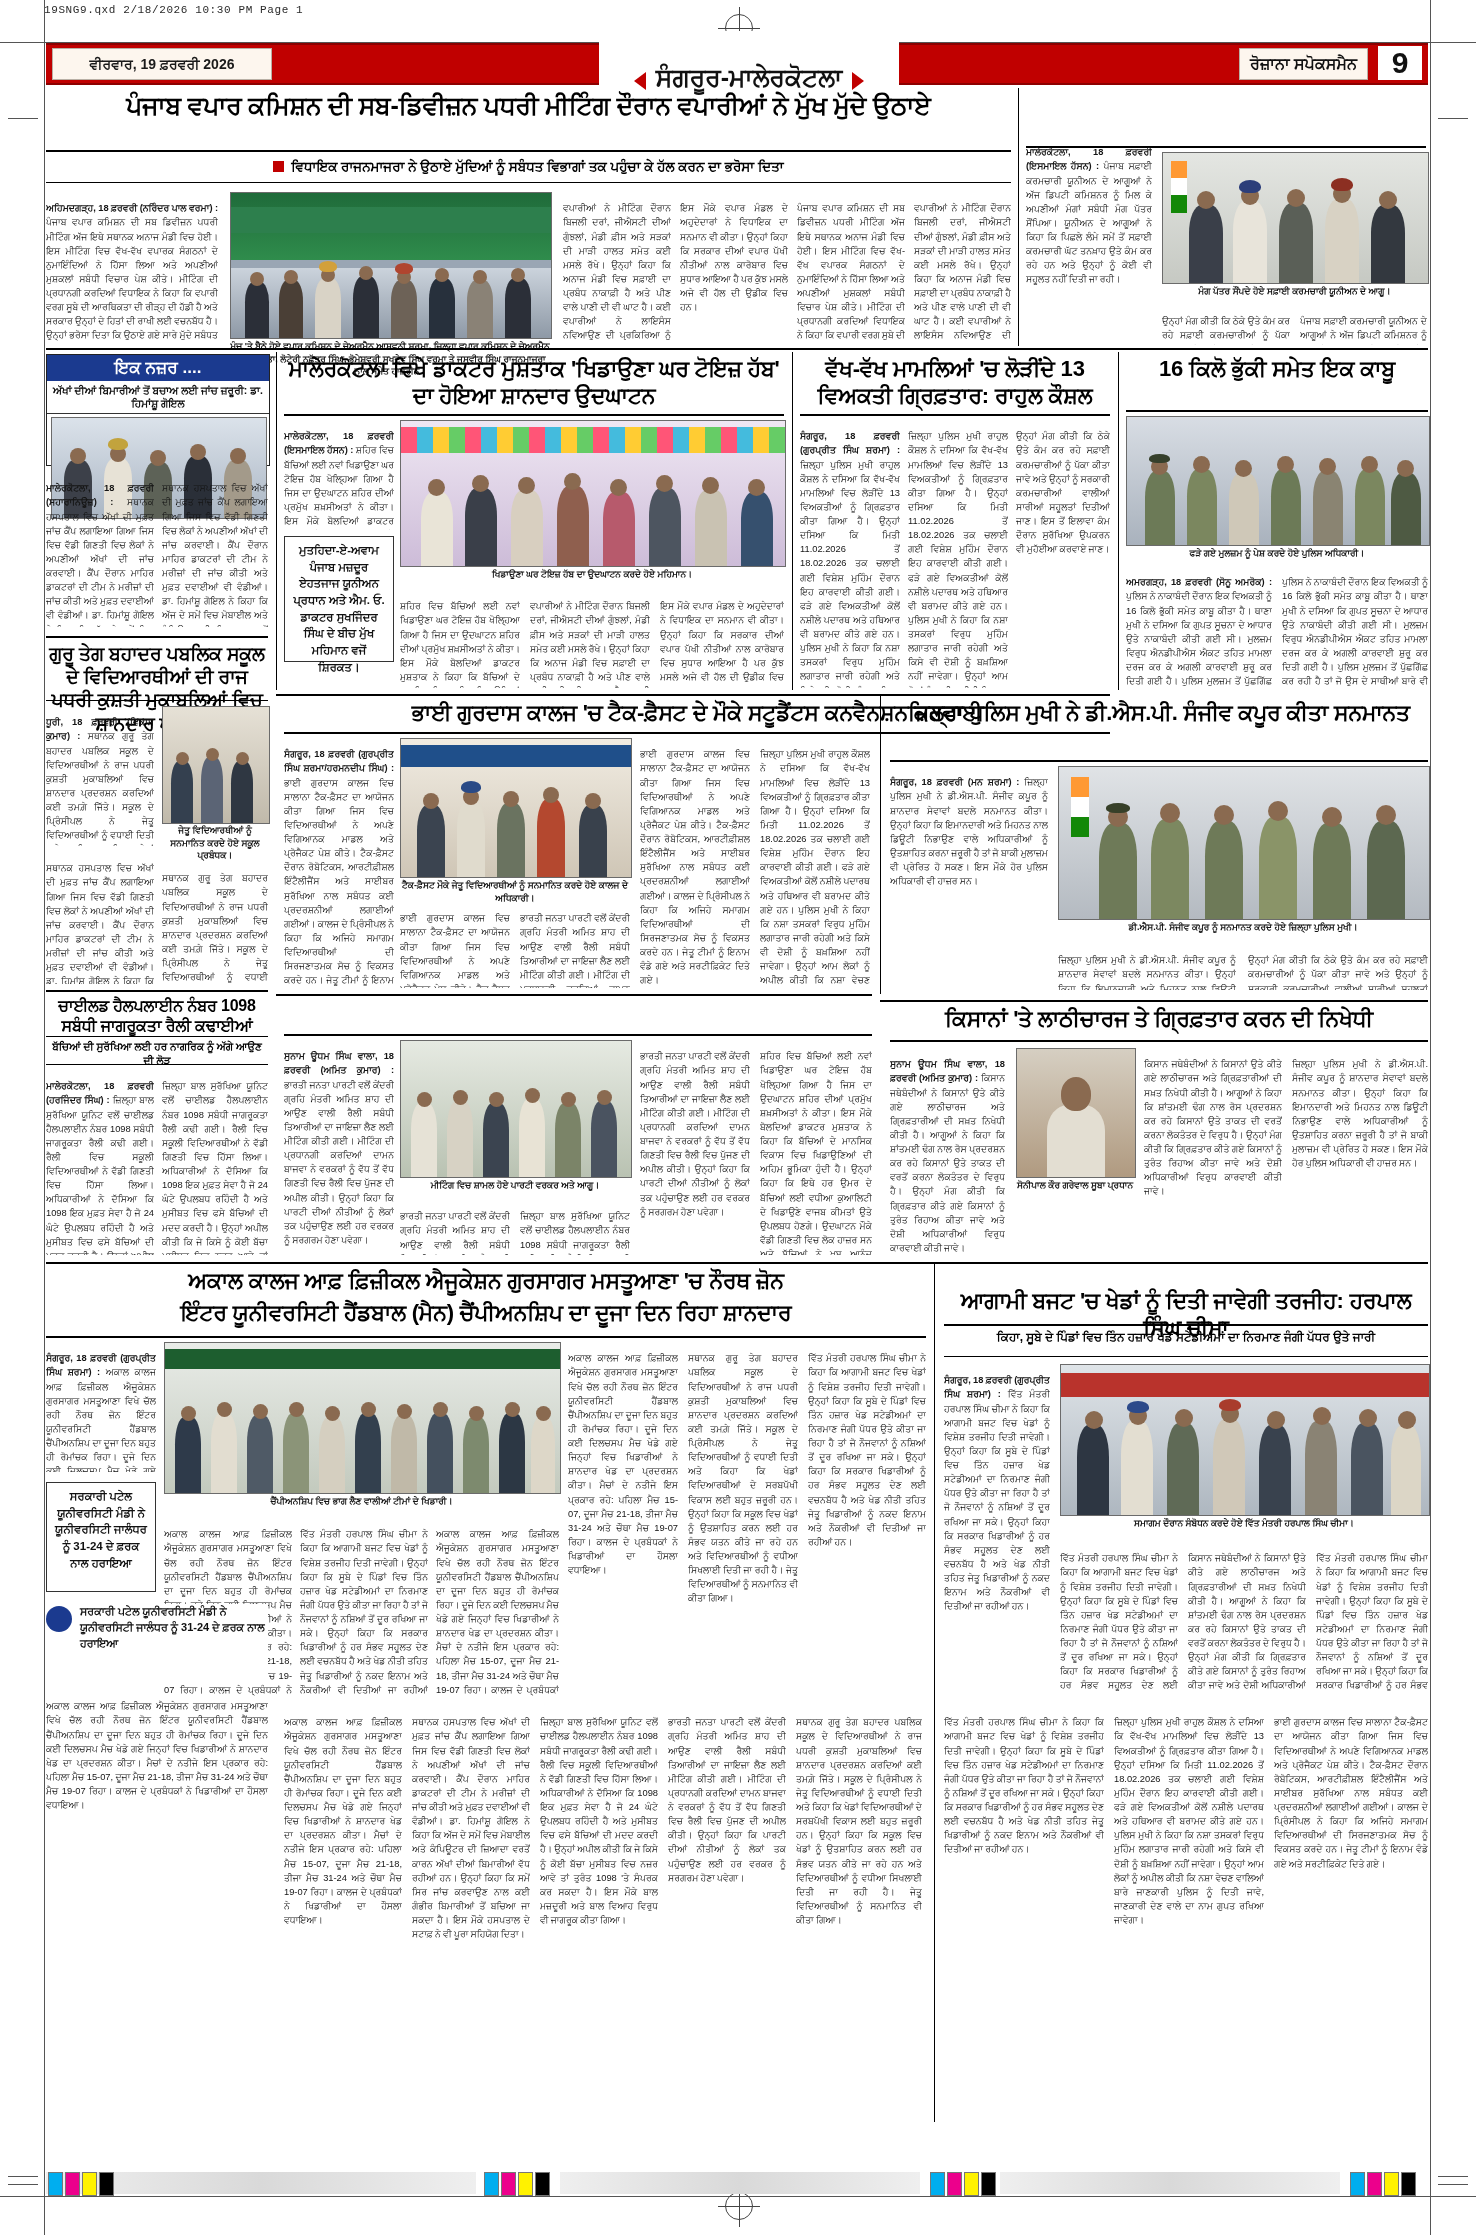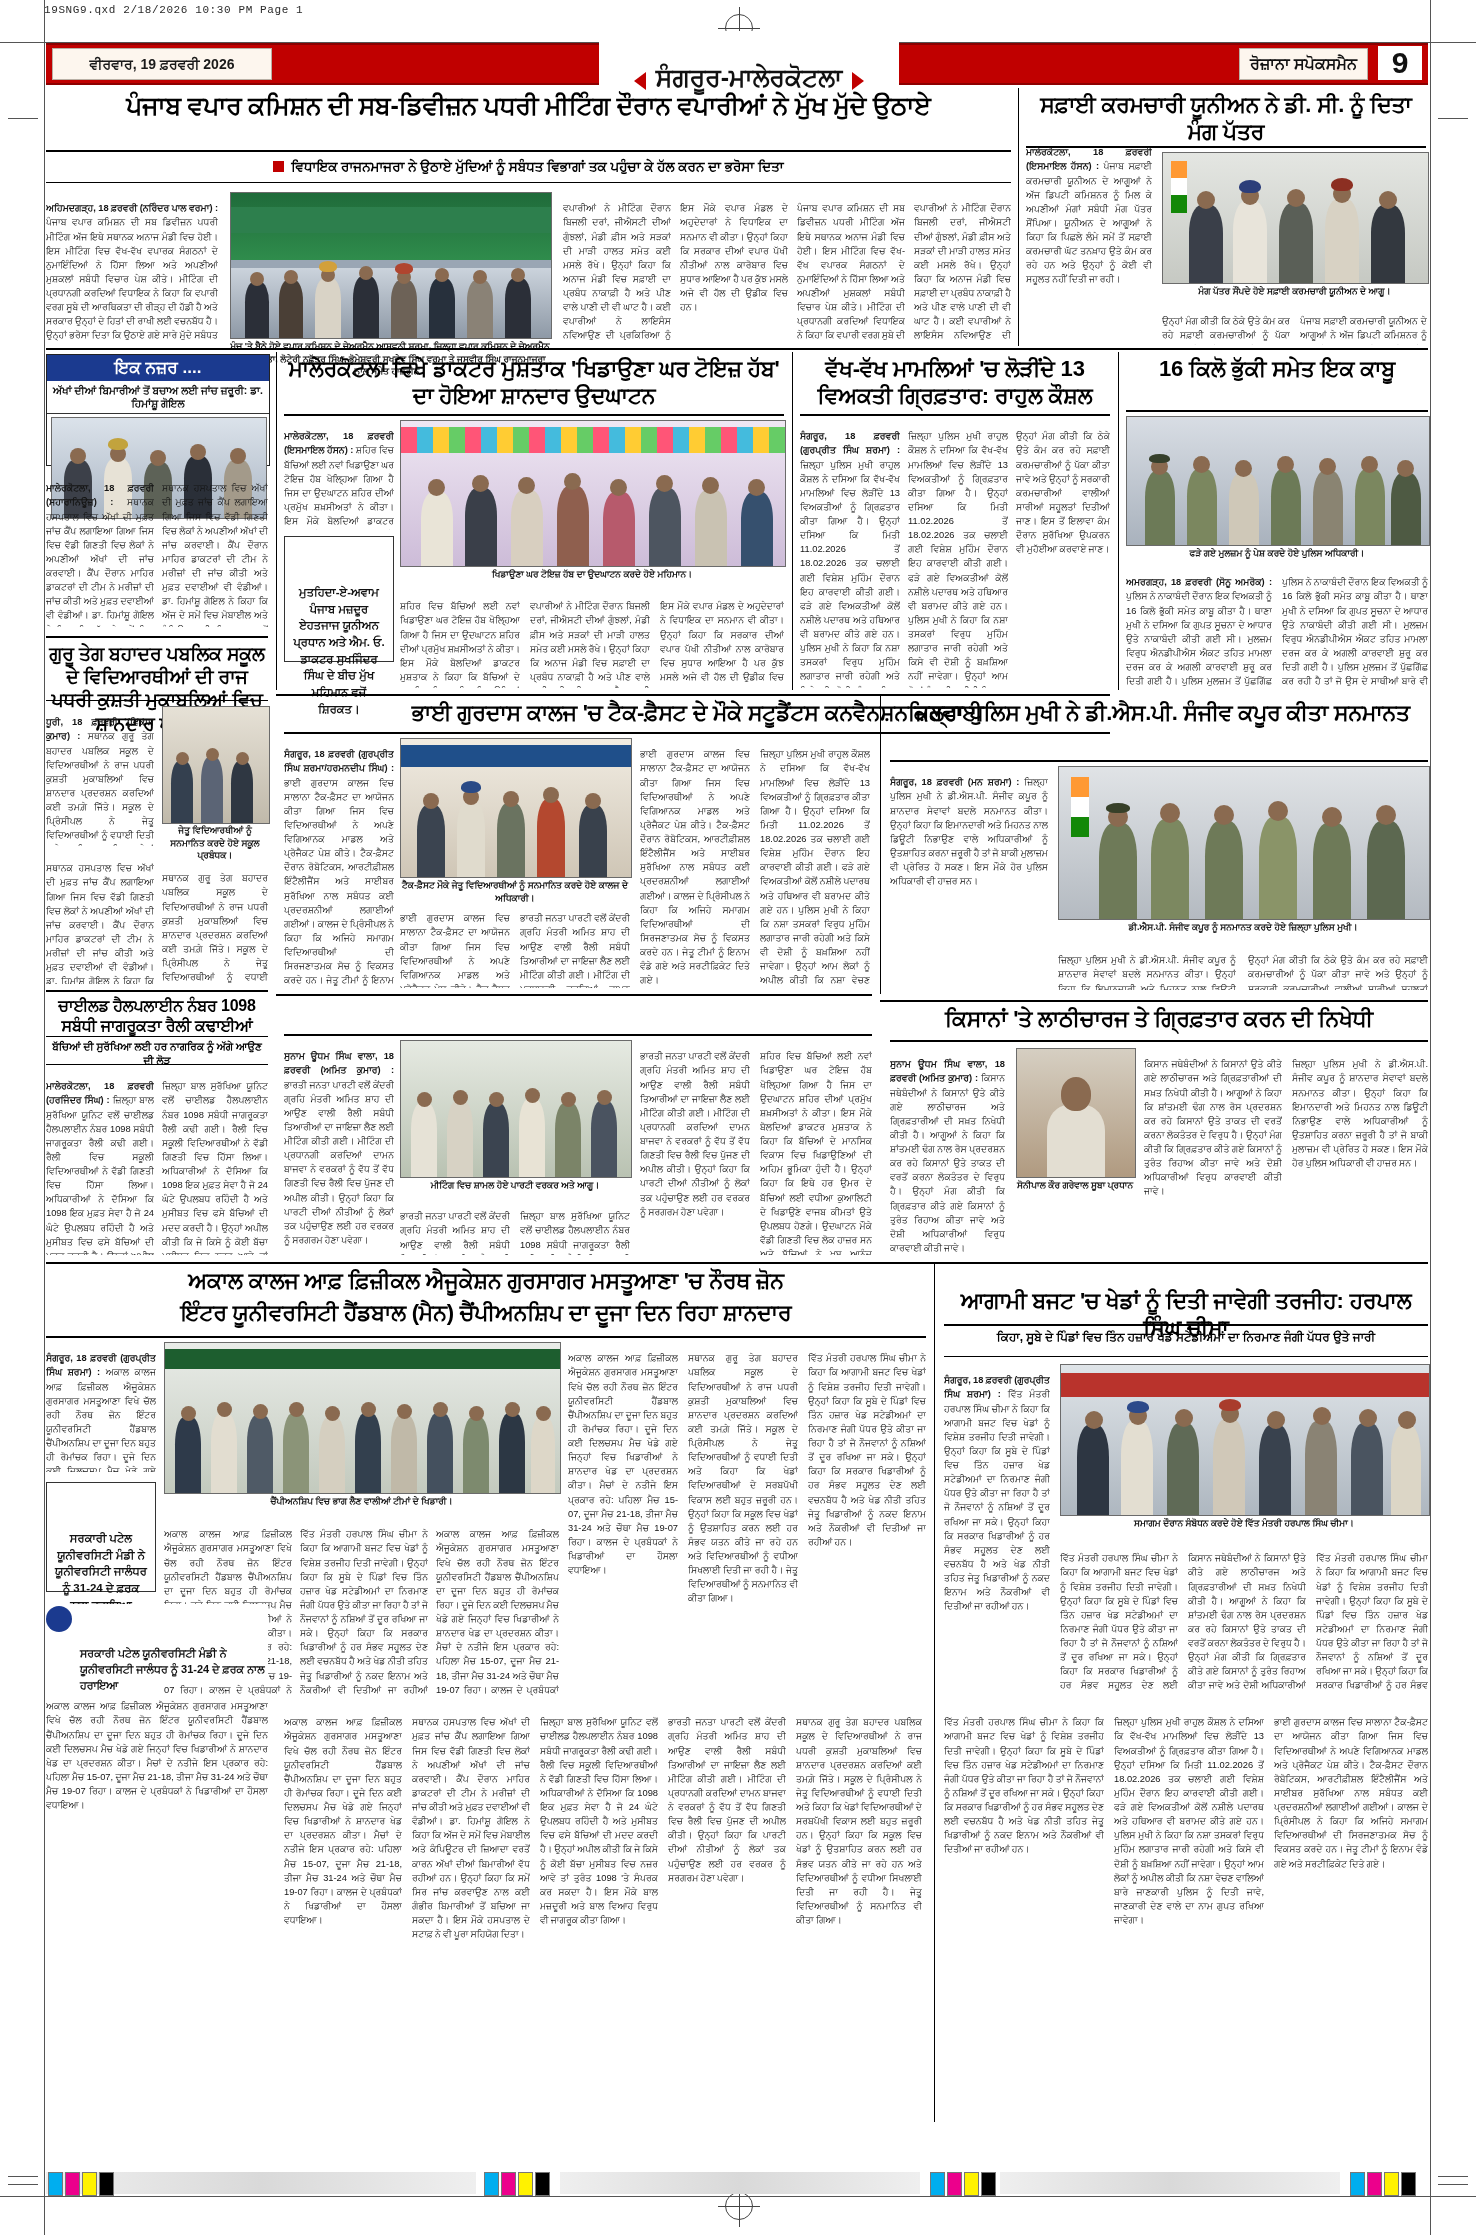--- a/index.html
+++ b/index.html
@@ -255,21 +255,20 @@
     background: #fff;
     padding: 5px 6px;
     box-sizing: border-box;
   }
   .inset-txt {
     font-size: 11.5px;
     font-weight: bold;
     line-height: 1.45;
     text-align: center;
     color: #111;
-    margin-top: 42px;
   }
 
   
   .cmyk {
     position: absolute;
     display: flex;
     gap: 2px;
   }
   .cmyk i {
     display: block;
@@ -355,21 +354,20 @@
     <p class="txt">ਇਸ ਮੌਕੇ ਵਪਾਰ ਮੰਡਲ ਦੇ ਅਹੁਦੇਦਾਰਾਂ ਨੇ ਵਿਧਾਇਕ ਦਾ ਸਨਮਾਨ ਵੀ ਕੀਤਾ। ਉਨ੍ਹਾਂ ਕਿਹਾ ਕਿ ਸਰਕਾਰ ਦੀਆਂ ਵਪਾਰ ਪੱਖੀ ਨੀਤੀਆਂ ਨਾਲ ਕਾਰੋਬਾਰ ਵਿਚ ਸੁਧਾਰ ਆਇਆ ਹੈ ਪਰ ਕੁੱਝ ਮਸਲੇ ਅਜੇ ਵੀ ਹੱਲ ਦੀ ਉਡੀਕ ਵਿਚ ਹਨ।</p>
   </div>
   <div class="body-col" style="left:797px; top:192px; width:108px; height:148px;">
     <p class="txt">ਪੰਜਾਬ ਵਪਾਰ ਕਮਿਸ਼ਨ ਦੀ ਸਬ ਡਿਵੀਜ਼ਨ ਪਧਰੀ ਮੀਟਿੰਗ ਅੱਜ ਇਥੇ ਸਥਾਨਕ ਅਨਾਜ ਮੰਡੀ ਵਿਚ ਹੋਈ। ਇਸ ਮੀਟਿੰਗ ਵਿਚ ਵੱਖ-ਵੱਖ ਵਪਾਰਕ ਸੰਗਠਨਾਂ ਦੇ ਨੁਮਾਇੰਦਿਆਂ ਨੇ ਹਿੱਸਾ ਲਿਆ ਅਤੇ ਅਪਣੀਆਂ ਮੁਸ਼ਕਲਾਂ ਸਬੰਧੀ ਵਿਚਾਰ ਪੇਸ਼ ਕੀਤੇ। ਮੀਟਿੰਗ ਦੀ ਪ੍ਰਧਾਨਗੀ ਕਰਦਿਆਂ ਵਿਧਾਇਕ ਨੇ ਕਿਹਾ ਕਿ ਵਪਾਰੀ ਵਰਗ ਸੂਬੇ ਦੀ ਆਰਥਿਕਤਾ ਦੀ ਰੀੜ੍ਹ ਦੀ ਹੱਡੀ ਹੈ ਅਤੇ ਸਰਕਾਰ ਉਨ੍ਹਾਂ ਦੇ ਹਿਤਾਂ ਦੀ ਰਾਖੀ ਲਈ ਵਚਨਬੱਧ ਹੈ। ਉਨ੍ਹਾਂ ਭਰੋਸਾ ਦਿਤਾ ਕਿ ਉਠਾਏ ਗਏ ਸਾਰੇ ਮੁੱਦੇ ਸਬੰਧਤ ਵਿਭਾਗਾਂ ਤਕ ਪਹੁੰਚਾਏ ਜਾਣਗੇ।</p>
   </div>
   <div class="body-col" style="left:914px; top:192px; width:97px; height:148px;">
     <p class="txt">ਵਪਾਰੀਆਂ ਨੇ ਮੀਟਿੰਗ ਦੌਰਾਨ ਬਿਜਲੀ ਦਰਾਂ, ਜੀਐਸਟੀ ਦੀਆਂ ਗੁੰਝਲਾਂ, ਮੰਡੀ ਫ਼ੀਸ ਅਤੇ ਸੜਕਾਂ ਦੀ ਮਾੜੀ ਹਾਲਤ ਸਮੇਤ ਕਈ ਮਸਲੇ ਰੱਖੇ। ਉਨ੍ਹਾਂ ਕਿਹਾ ਕਿ ਅਨਾਜ ਮੰਡੀ ਵਿਚ ਸਫ਼ਾਈ ਦਾ ਪ੍ਰਬੰਧ ਨਾਕਾਫ਼ੀ ਹੈ ਅਤੇ ਪੀਣ ਵਾਲੇ ਪਾਣੀ ਦੀ ਵੀ ਘਾਟ ਹੈ। ਕਈ ਵਪਾਰੀਆਂ ਨੇ ਲਾਇਸੰਸ ਨਵਿਆਉਣ ਦੀ ਪ੍ਰਕਿਰਿਆ ਨੂੰ ਸੌਖਾ ਬਣਾਉਣ ਦੀ ਮੰਗ ਵੀ ਰੱਖੀ।</p>
   </div>
 
   <div class="sep-v" style="left:1018px; top:88px; height:258px;"></div>
-  <div class="hl hl-lg" style="position:absolute; left:1026px; top:92px; width:400px;">ਸਫ਼ਾਈ ਕਰਮਚਾਰੀ ਯੂਨੀਅਨ ਨੇ ਡੀ. ਸੀ. ਨੂੰ ਦਿਤਾ ਮੰਗ ਪੱਤਰ</div>
   <div class="sep-h2" style="left:1026px; top:146px; width:400px;"></div>
 
   <div class="body-col" style="left:1026px; top:136px; width:126px; height:190px;">
     <p class="txt"><b class="dateline">ਮਾਲੇਰਕੋਟਲਾ, 18 ਫ਼ਰਵਰੀ (ਇਸਮਾਇਲ ਹੱਸਨ) :</b> <span>ਪੰਜਾਬ ਸਫ਼ਾਈ ਕਰਮਚਾਰੀ ਯੂਨੀਅਨ ਦੇ ਆਗੂਆਂ ਨੇ ਅੱਜ ਡਿਪਟੀ ਕਮਿਸ਼ਨਰ ਨੂੰ ਮਿਲ ਕੇ ਅਪਣੀਆਂ ਮੰਗਾਂ ਸਬੰਧੀ ਮੰਗ ਪੱਤਰ ਸੌਂਪਿਆ। ਯੂਨੀਅਨ ਦੇ ਆਗੂਆਂ ਨੇ ਕਿਹਾ ਕਿ ਪਿਛਲੇ ਲੰਮੇ ਸਮੇਂ ਤੋਂ ਸਫ਼ਾਈ ਕਰਮਚਾਰੀ ਘੱਟ ਤਨਖ਼ਾਹ ਉਤੇ ਕੰਮ ਕਰ ਰਹੇ ਹਨ ਅਤੇ ਉਨ੍ਹਾਂ ਨੂੰ ਕੋਈ ਵੀ ਸਹੂਲਤ ਨਹੀਂ ਦਿਤੀ ਜਾ ਰਹੀ।</span></p>
   </div>
 
   <div class="photo" style="left:1162px; top:152px; width:265px; height:130px;">
     <div class="ph-sky" style="background:linear-gradient(#e4e6e2,#c6c9c3); height:100%;"></div>
     <div class="ph-band" style="left:8px; top:8px; width:16px; height:52px; background:linear-gradient(#ff9933 33%,#ffffff 33% 66%,#138808 66%); right:auto;"></div>
     <div class="ph-fig" style="left:26px; width:34px; height:78px; background:#3a3f49;"></div>

